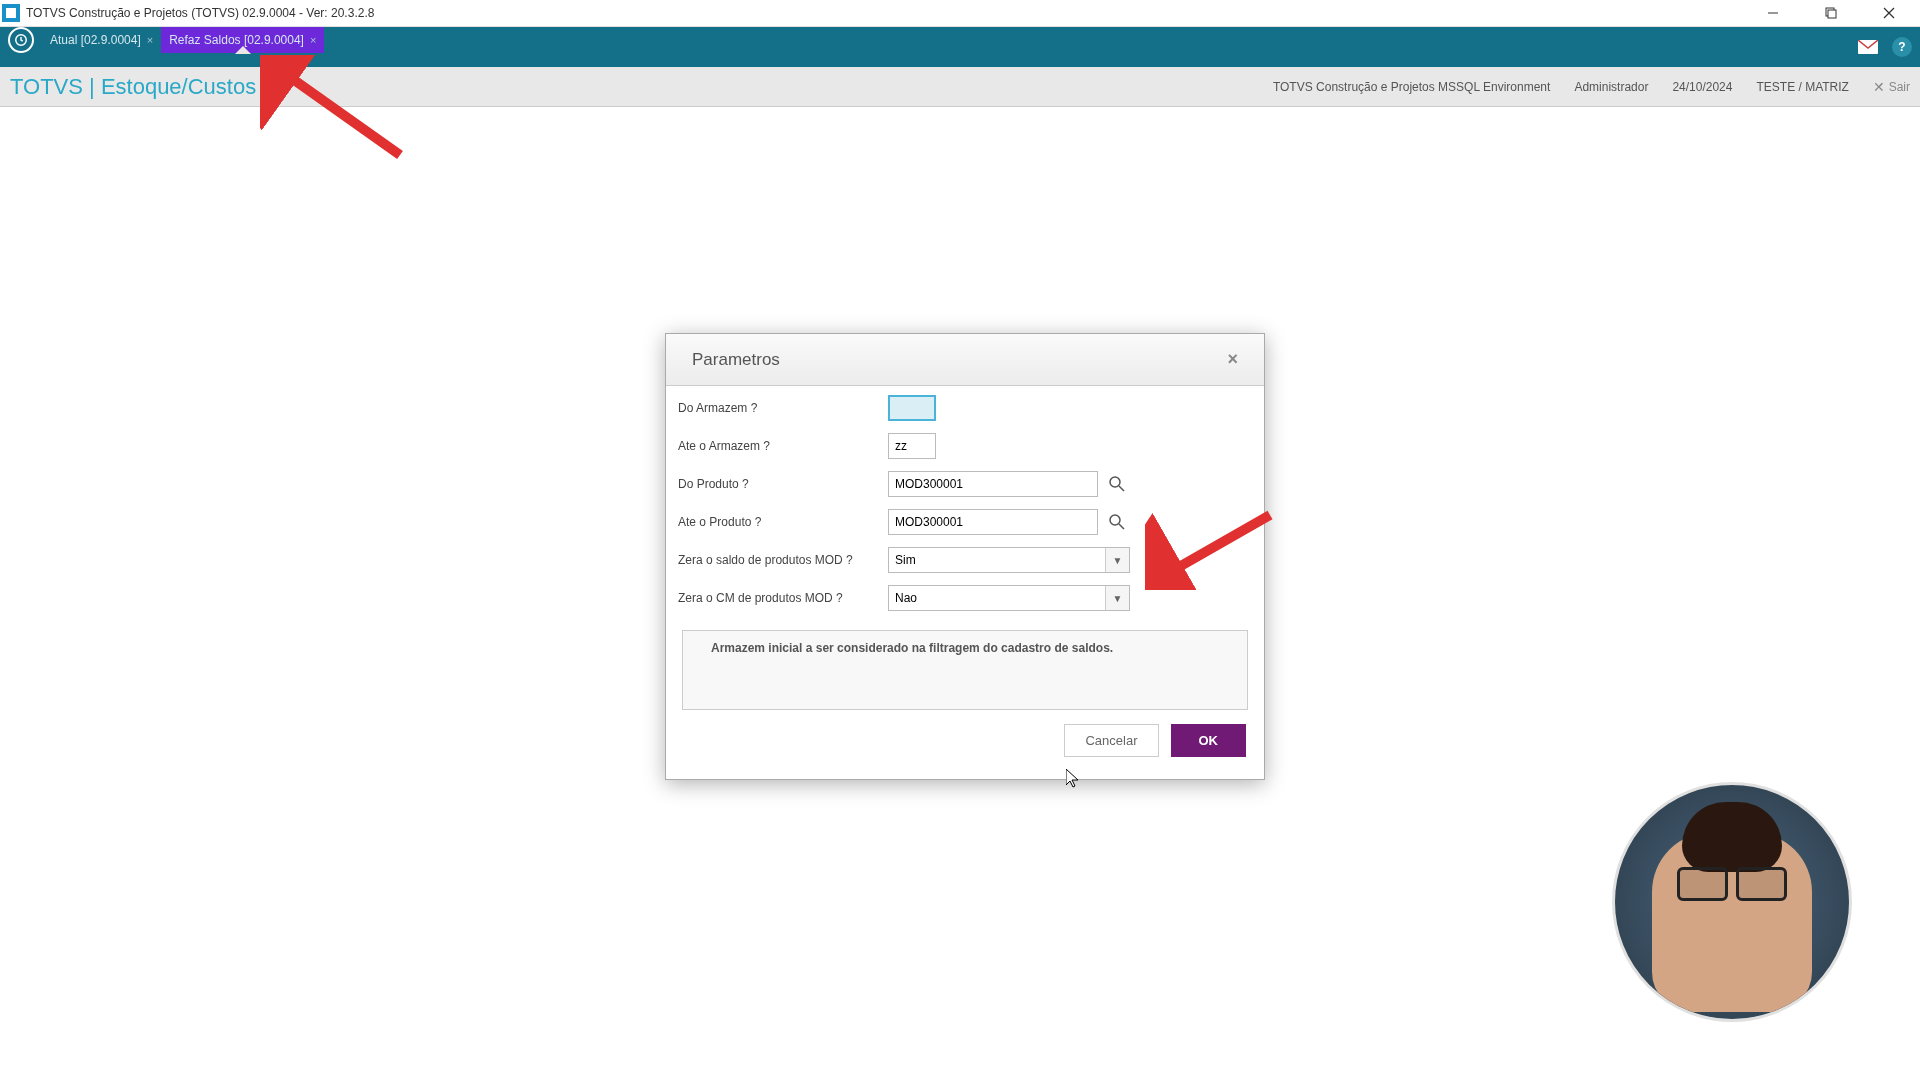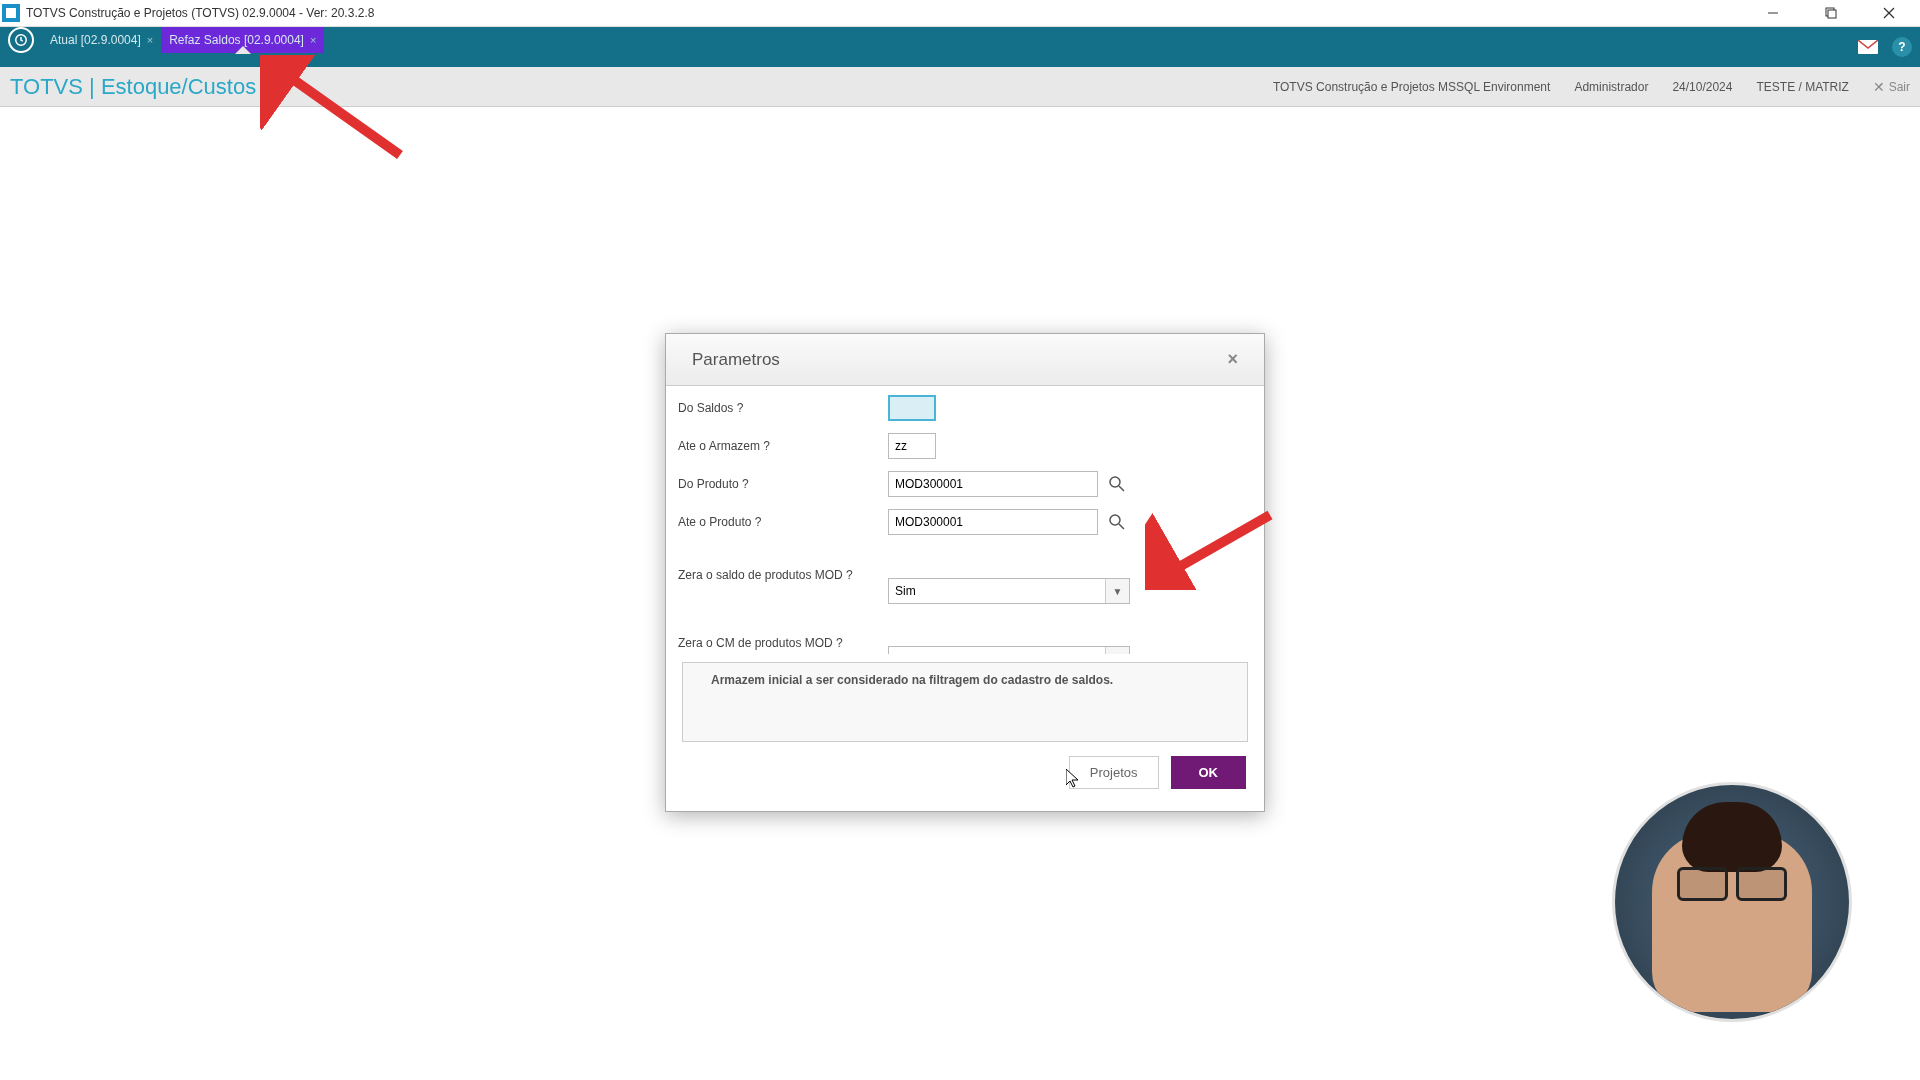--- a/index.html
+++ b/index.html
@@ -45,21 +45,21 @@
 .dialog-scroll::-webkit-scrollbar { width: 14px; }
 .dialog-scroll::-webkit-scrollbar-track { background: #f0f0f0; }
 .dialog-scroll::-webkit-scrollbar-thumb { background: #c5c5c5; border: 1px solid #b0b0b0; }
 .dialog-scroll::-webkit-scrollbar-button { height: 14px; background: #e0e0e0; }
 
 .param-row { display: flex; align-items: center; margin-bottom: 10px; min-height: 28px; }
 .param-label { width: 210px; font-size: 12px; color: #444; }
 .param-input-short { width: 48px; height: 26px; border: 1px solid #bbb; padding: 0 6px; font-size: 12px; }
 .param-input-short.focused { border: 2px solid #4ab4d8; background: #d9eef5; }
 .param-input { width: 210px; height: 26px; border: 1px solid #bbb; padding: 0 6px; font-size: 12px; }
-.param-select { width: 242px; height: 26px; border: 1px solid #bbb; padding: 0 6px; font-size: 12px; background: #fff; position: relative; display: flex; align-items: center; margin-top: 32px; }
+.param-select { width: 242px; height: 26px; border: 1px solid #bbb; padding: 0 6px; font-size: 12px; background: #fff; position: relative; display: flex; align-items: center; }
 .param-select-arrow { position: absolute; right: 0; top: 0; width: 24px; height: 24px; border-left: 1px solid #ccc; display: flex; align-items: center; justify-content: center; font-size: 10px; color: #666; background: #f5f5f5; }
 .search-btn { width: 22px; height: 22px; margin-left: 8px; display: flex; align-items: center; justify-content: center; cursor: pointer; }
 
 .help-box { margin: 8px 4px 0 4px; border: 1px solid #ccc; background: #f8f8f8; padding: 10px 28px; font-size: 12px; color: #555; min-height: 80px; font-weight: bold; }
 
 .dialog-footer { padding: 14px 18px 22px; display: flex; justify-content: flex-end; gap: 12px; }
 .btn-cancel { padding: 8px 20px; background: #fff; border: 1px solid #ccc; color: #666; font-size: 13px; cursor: pointer; }
 .btn-ok { padding: 0 28px; background: #701a75; border: none; color: #fff; font-size: 13px; cursor: pointer; font-weight: bold; }
 
 
@@ -151,21 +151,21 @@
 
 <div class="dialog">
   <div class="dialog-header">
     <div class="dialog-title">Parametros</div>
     <div class="dialog-close">×</div>
   </div>
   <div class="dialog-body">
     <div class="dialog-scroll">
 
       <div class="param-row">
-        <div class="param-label">Do  Saldos ?</div>
+        <div class="param-label">Do  Armazem ?</div>
         <input class="param-input-short focused" value="" style="">
       </div>
 
       <div class="param-row">
         <div class="param-label">Ate o Armazem ?</div>
         <input class="param-input-short" value="zz" style="">
       </div>
 
       <div class="param-row">
         <div class="param-label">Do Produto ?</div>
@@ -206,21 +206,21 @@
       </div>
 
     </div>
 
     <div class="help-box">
       <span>Armazem inicial a ser considerado na filtragem do cadastro de saldos.</span>
     </div>
   </div>
 
   <div class="dialog-footer">
-    <button class="btn-cancel">Projetos</button>
+    <button class="btn-cancel">Cancelar</button>
     <button class="btn-ok">OK</button>
   </div>
 </div>
 
 <svg class="arrow-annotation" style="left:260px; top:55px;" width="160" height="110">
   <defs>
       <marker id="ah1" markerWidth="12" markerHeight="12" refX="2" refY="6" orient="auto">
         <polygon points="0,0 12,6 0,12" fill="#e03030"></polygon>
       </marker>
     </defs>

